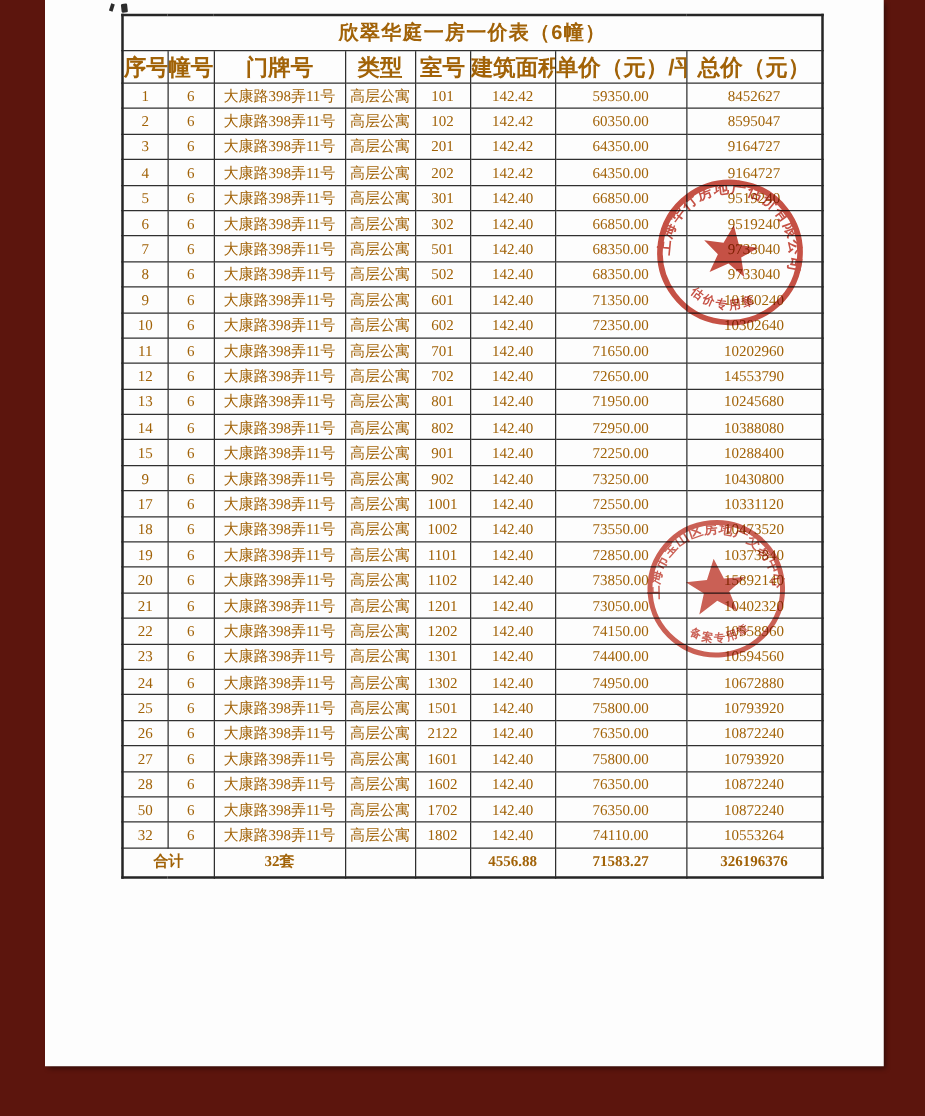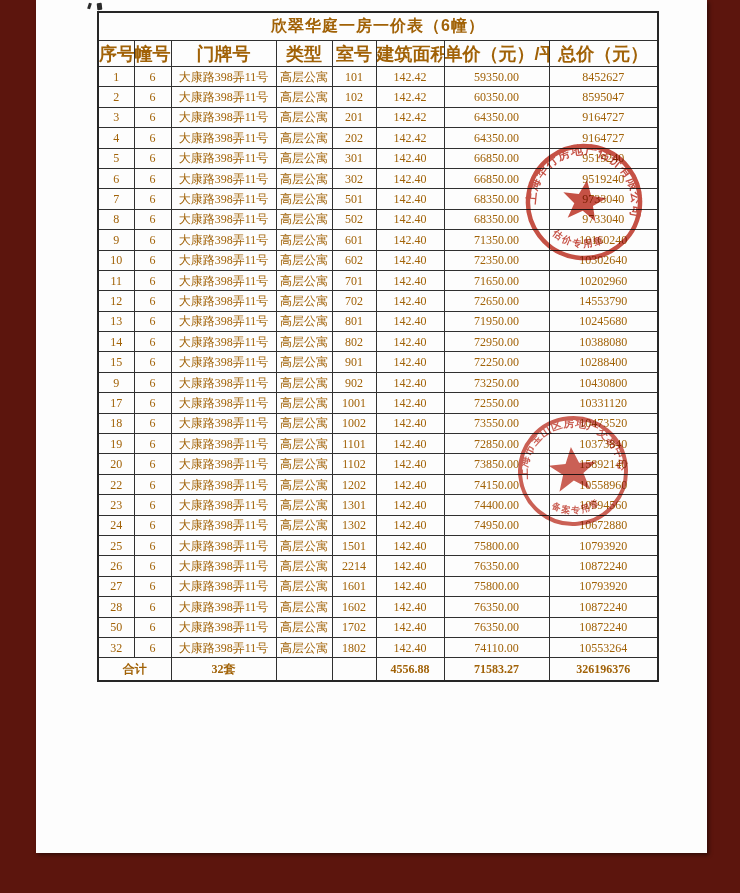--- a/index.html
+++ b/index.html
@@ -271,20 +271,30 @@
     <td>20</td>
     <td>6</td>
     <td>大康路398弄11号</td>
     <td>高层公寓</td>
     <td>1102</td>
     <td>142.40</td>
     <td>73850.00</td>
     <td>15892140</td>
   </tr>
         <tr class="data-row">
+    <td>21</td>
+    <td>6</td>
+    <td>大康路398弄11号</td>
+    <td>高层公寓</td>
+    <td>1201</td>
+    <td>142.40</td>
+    <td>73050.00</td>
+    <td>10402320</td>
+  </tr>
+        <tr class="data-row">
     <td>22</td>
     <td>6</td>
     <td>大康路398弄11号</td>
     <td>高层公寓</td>
     <td>1202</td>
     <td>142.40</td>
     <td>74150.00</td>
     <td>10558960</td>
   </tr>
         <tr class="data-row">
@@ -315,21 +325,21 @@
     <td>1501</td>
     <td>142.40</td>
     <td>75800.00</td>
     <td>10793920</td>
   </tr>
         <tr class="data-row">
     <td>26</td>
     <td>6</td>
     <td>大康路398弄11号</td>
     <td>高层公寓</td>
-    <td>2214</td>
+    <td>2122</td>
     <td>142.40</td>
     <td>76350.00</td>
     <td>10872240</td>
   </tr>
         <tr class="data-row">
     <td>27</td>
     <td>6</td>
     <td>大康路398弄11号</td>
     <td>高层公寓</td>
     <td>1601</td>

